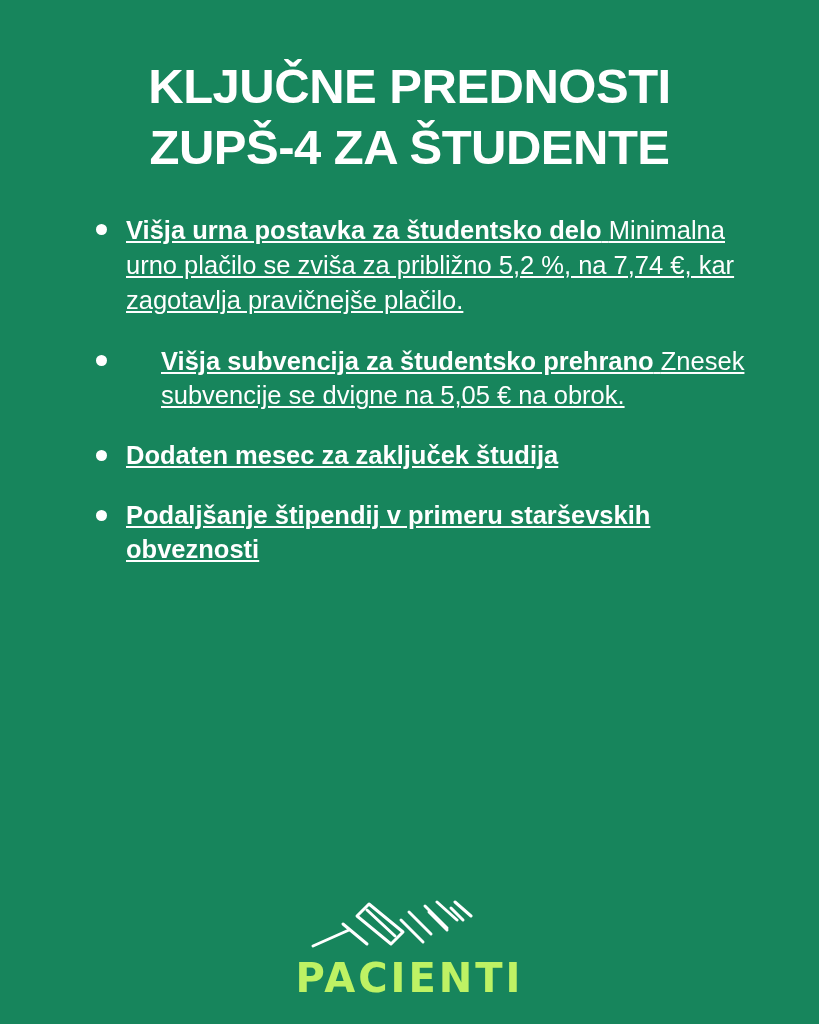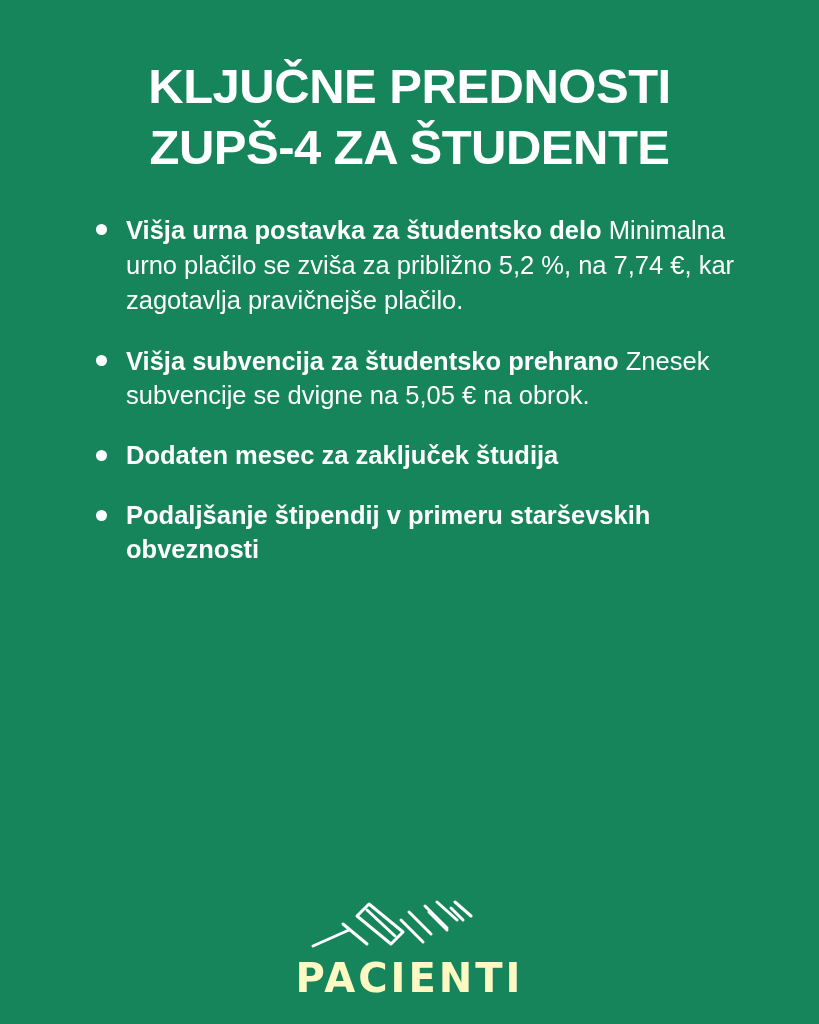--- a/index.html
+++ b/index.html
@@ -34,62 +34,63 @@
   .title .line { display: block; white-space: nowrap; }
 
   .bullets {
     list-style: none;
     padding-left: 78px;
     padding-right: 20px;
   }
   .bullet-item {
     position: relative;
     margin-bottom: 26px;
+    text-decoration: underline;
   }
   .bullet-item:last-child { margin-bottom: 0; }
   .bullet-dot {
     position: absolute;
     left: -30px;
     top: 11px;
     width: 11px;
     height: 11px;
     border-radius: 50%;
     background: #ffffff;
   }
   .bullet-text {
     font-size: 25.5px;
     line-height: 1.33;
     font-weight: normal;
   }
   .bullet-text .lead {
     font-weight: bold;
   }
   .item-1 .bullet-text { line-height: 1.38; }
-  .item-3 .bullet-text, .item-2 .bullet-text { line-height: 1.35; }
+  .item-3 .bullet-text, .item-2 .bullet-text { line-height: 1.35; margin-left: 35px; }
 
   .spacer { flex: 1 1 auto; }
 
   .logo-wrap {
     position: absolute;
     left: 0;
     right: 0;
     bottom: 8px;
     display: flex;
     flex-direction: column;
     align-items: center;
   }
   .syringe {
     margin-bottom: 2px;
   }
   .logo-text {
     font-family: "DejaVu Sans", sans-serif;
     font-weight: bold;
     font-size: 40px;
     letter-spacing: 3px;
-    color: #fef9c3;
+    color: #bef264;
     line-height: 1;
   }
 </style>
 </head>
 <body style="background: rgb(23, 133, 92);">
 
 <div class="poster">
 
   <h1 class="title">
     <span class="line">KLJUČNE PREDNOSTI</span>

